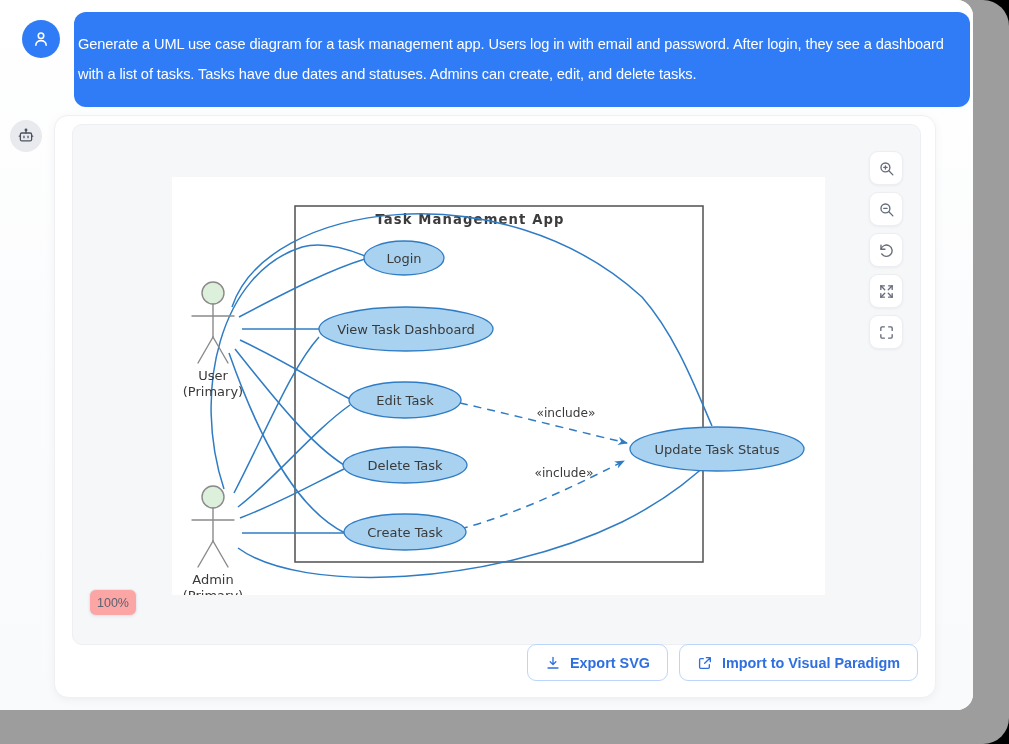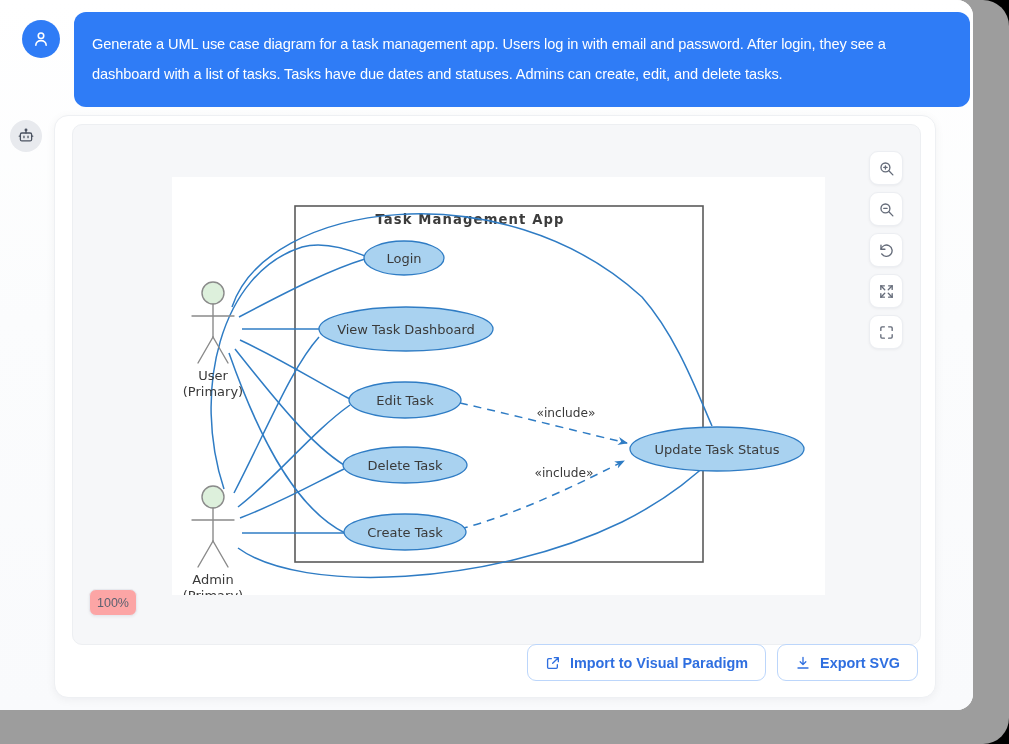--- a/index.html
+++ b/index.html
@@ -40,21 +40,21 @@
     width: 38px; height: 38px; border-radius: 50%;
     background: #2f7cf6;
     display: flex; align-items: center; justify-content: center;
   }
   #user-bubble {
     position: absolute; left: 52px; top: 0;
     width: 896px;
     background: #2f7cf6;
     color: #ffffff;
     border-radius: 12px;
-    padding: 17px 20px 18px 18px;
+    padding: 17px 20px 18px 4px;
     font-size: 14.6px;
     line-height: 30px;
     letter-spacing: -0.1px;
   }
 
   
   #bot-avatar {
     position: absolute; left: 10px; top: 120px;
     width: 32px; height: 32px; border-radius: 50%;
     background: #e8eaee;
@@ -300,31 +300,31 @@
               <path d="M4 9V5.6A1.6 1.6 0 0 1 5.6 4H9M15 4h3.4A1.6 1.6 0 0 1 20 5.6V9M20 15v3.4a1.6 1.6 0 0 1-1.6 1.6H15M9 20H5.6A1.6 1.6 0 0 1 4 18.4V15"></path>
             </svg>
           </div>
         </div>
       </div>
 
       <div id="action-bar">
         <div class="action-btn">
           <span>
             <svg width="16" height="16" viewBox="0 0 24 24" fill="none" stroke="#2f6fe0" stroke-width="2" stroke-linecap="round" stroke-linejoin="round">
-              <path d="M14 4h6v6M20 4l-8.5 8.5"></path>
-              <path d="M18.5 14.5v4a1.6 1.6 0 0 1-1.6 1.6H5.5A1.6 1.6 0 0 1 3.9 18.5V7.1A1.6 1.6 0 0 1 5.5 5.5h4"></path>
+              <path d="M12 3.5v10.5M7.8 10.2L12 14.4l4.2-4.2M4.5 19.5h15"></path>
             </svg>
           </span>
-          <span>Import to Visual Paradigm</span>
+          <span>Export SVG</span>
         </div>
         <div class="action-btn">
           <span>
             <svg width="16" height="16" viewBox="0 0 24 24" fill="none" stroke="#2f6fe0" stroke-width="2" stroke-linecap="round" stroke-linejoin="round">
-              <path d="M12 3.5v10.5M7.8 10.2L12 14.4l4.2-4.2M4.5 19.5h15"></path>
+              <path d="M14 4h6v6M20 4l-8.5 8.5"></path>
+              <path d="M18.5 14.5v4a1.6 1.6 0 0 1-1.6 1.6H5.5A1.6 1.6 0 0 1 3.9 18.5V7.1A1.6 1.6 0 0 1 5.5 5.5h4"></path>
             </svg>
           </span>
-          <span>Export SVG</span>
+          <span>Import to Visual Paradigm</span>
         </div>
       </div>
 
     </div>
   </div>
 </div>
 
 </body></html>

